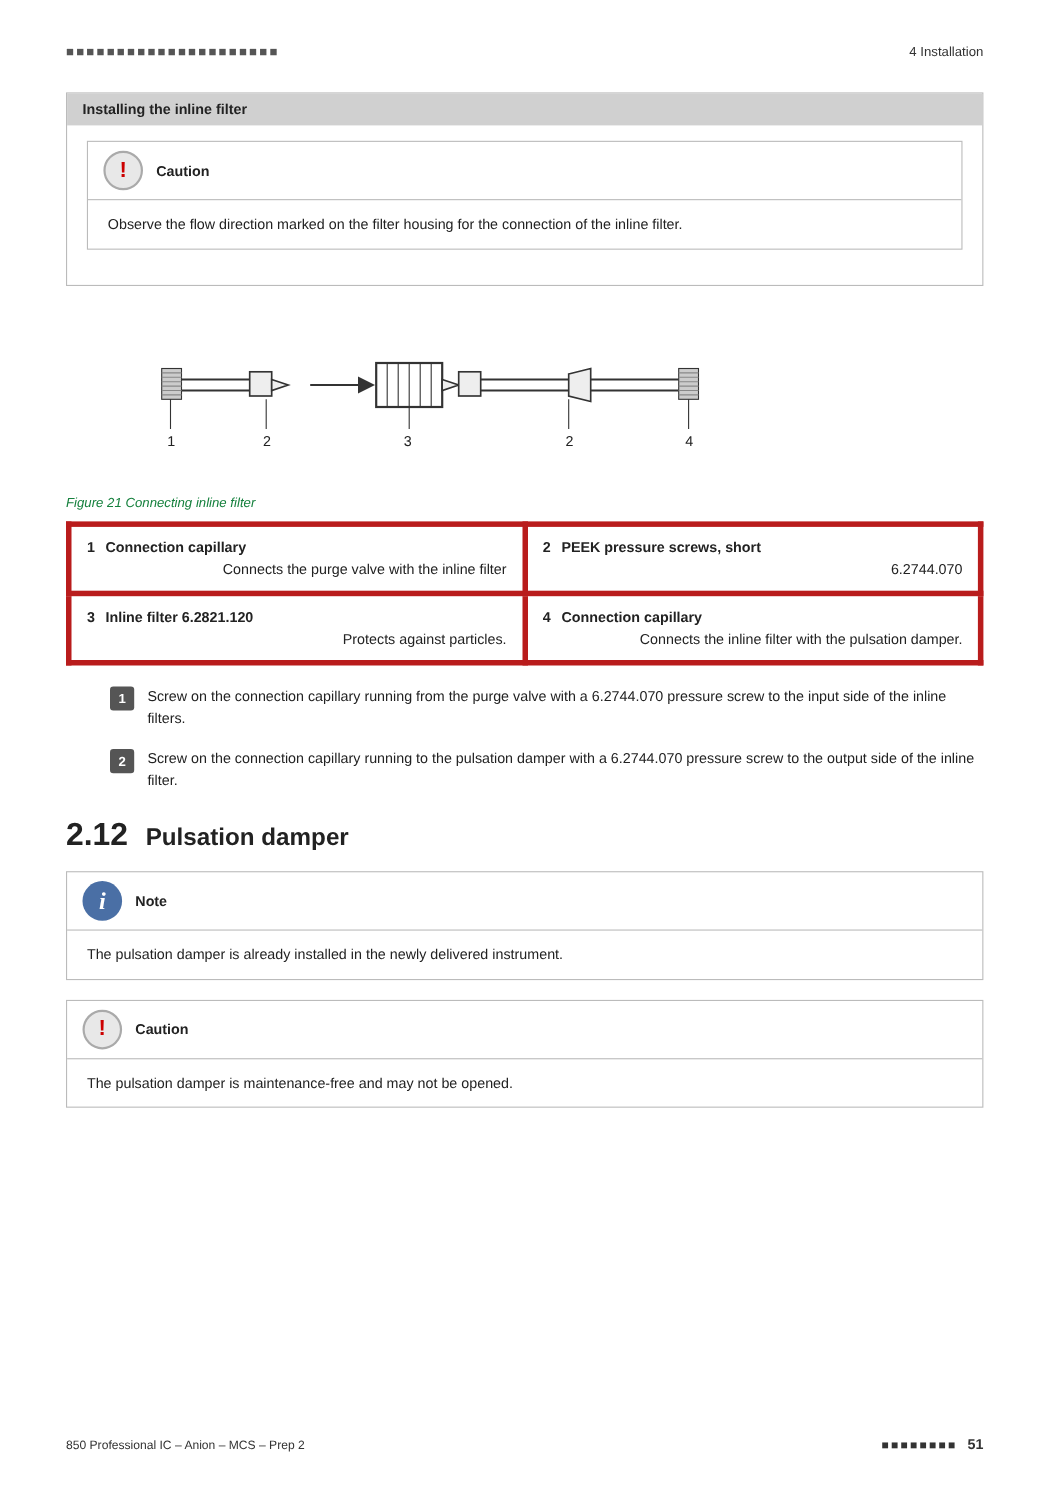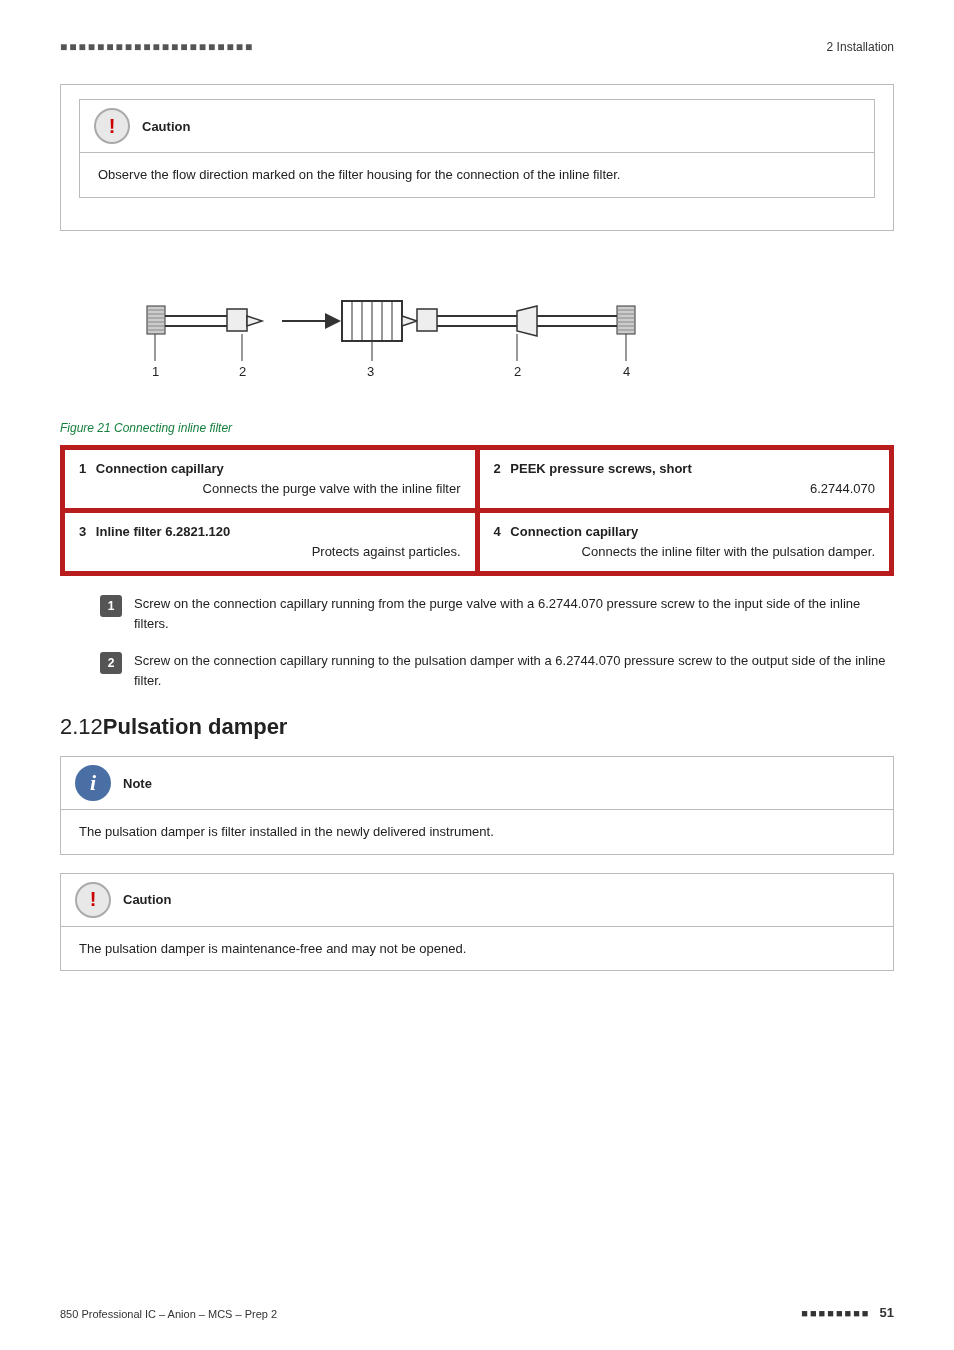--- a/index.html
+++ b/index.html
@@ -176,22 +176,23 @@
 
     
     .section-heading {
       font-size: 22px;
       font-weight: bold;
       margin: 24px 0 16px 0;
       display: flex;
       align-items: baseline;
     }
     .section-heading .section-num {
-      font-size: 22px;
-      font-weight: normal;
+      font-size: 29px;
+      font-weight: bold;
+      margin-right: 16px;
       color: #222;
     }
 
     
     .footer {
       position: absolute;
       bottom: 30px;
       left: 60px;
       right: 60px;
       display: flex;
@@ -208,24 +209,25 @@
       font-weight: bold;
     }
   </style>
 </head>
 <body>
 
 <div class="page">
 
   <div class="header-bar">
     <span class="header-dots">■■■■■■■■■■■■■■■■■■■■■</span>
-    <span class="header-chapter">2 Installation</span>
+    <span class="header-chapter">4 Installation</span>
   </div>
 
   <div class="section-box">
+    <div class="section-title-bar">Installing the inline filter</div>
     <div class="section-content">
 
       <div class="notice-box">
         <div class="notice-header">
           <div class="notice-icon caution">!</div>
           <span class="notice-label">Caution</span>
         </div>
         <div class="notice-body">Observe the flow direction marked on the filter housing for the connection of the inline filter.</div>
       </div>
 
@@ -344,21 +346,21 @@
   <div class="section-heading">
     <span class="section-num">2.12</span>
     <span>Pulsation damper</span>
   </div>
 
   <div class="notice-box">
     <div class="notice-header">
       <div class="notice-icon note">i</div>
       <span class="notice-label">Note</span>
     </div>
-    <div class="notice-body">The pulsation damper is filter installed in the newly delivered instrument.</div>
+    <div class="notice-body">The pulsation damper is already installed in the newly delivered instrument.</div>
   </div>
 
   <div class="notice-box">
     <div class="notice-header">
       <div class="notice-icon caution">!</div>
       <span class="notice-label">Caution</span>
     </div>
     <div class="notice-body">The pulsation damper is maintenance-free and may not be opened.</div>
   </div>
 

